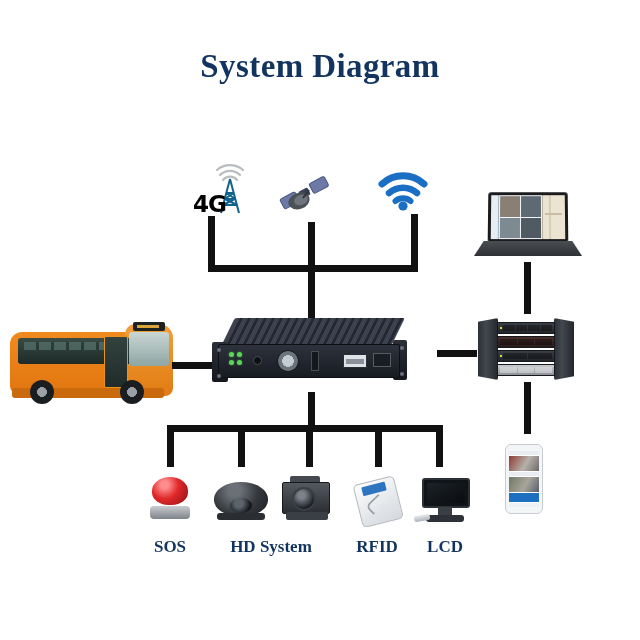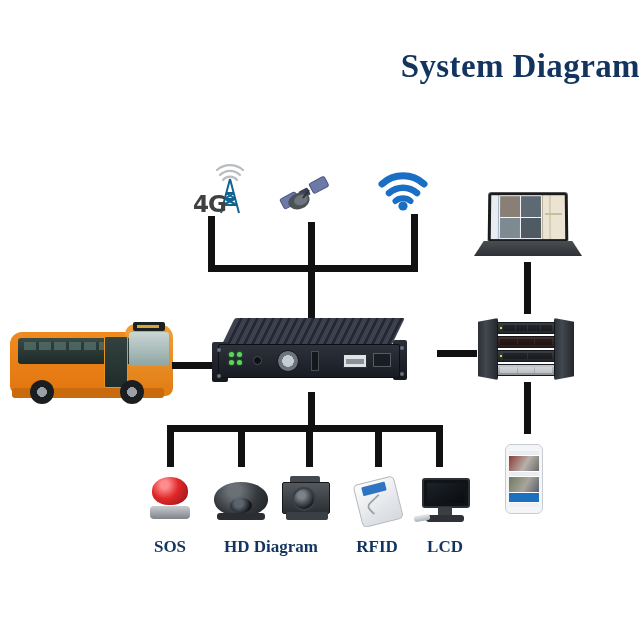--- a/index.html
+++ b/index.html
@@ -6,42 +6,42 @@
   body{
     width:640px;height:640px;background:#ffffff;
     font-family:"Liberation Serif",serif;
     position:relative;overflow:hidden;
   }
   .stage{position:absolute;inset:0;}
   .abs{position:absolute;}
 
   
   #page-title{
-    left:0;right:0;top:48px;text-align:right;
+    left:0;right:0;top:48px;text-align:center;
     font-size:33px;font-weight:bold;color:#12345e;
     letter-spacing:.4px;
   }
 
   
   .label{
     color:#12345e;font-weight:bold;font-size:17px;
     white-space:nowrap;text-align:center;
   }
 
   
   .line{background:#111111;}
   .line.h{height:7px;}
   .line.v{width:7px;}
 
   
   .icon4g{width:62px;height:56px;}
   .icon4g .txt{
     position:absolute;left:0;bottom:2px;
     font-family:"DejaVu Sans",sans-serif;
-    font-weight:bold;font-size:23px;color:#404040;
+    font-weight:bold;font-size:23px;color:#000000;
     letter-spacing:-1px;
   }
 
   
   .sat{width:58px;height:52px;}
 
   
   .wifi{width:50px;height:42px;}
 
   
@@ -418,17 +418,17 @@
   <div class="abs" style="left:418px;top:478px;">
     <div class="lcd" style="position:relative;">
       <div class="lcd-screen"></div>
       <div class="lcd-stand"></div>
       <div class="lcd-foot"></div>
       <div class="lcd-remote"></div>
     </div>
   </div>
 
   <div class="abs label" style="left:130px;top:537px;width:80px;">SOS</div>
-  <div class="abs label" style="left:212px;top:537px;width:118px;">HD Diagram</div>
+  <div class="abs label" style="left:212px;top:537px;width:118px;">HD System</div>
   <div class="abs label" style="left:342px;top:537px;width:70px;">RFID</div>
   <div class="abs label" style="left:412px;top:537px;width:66px;">LCD</div>
 
 </div>
 
 </body></html>

